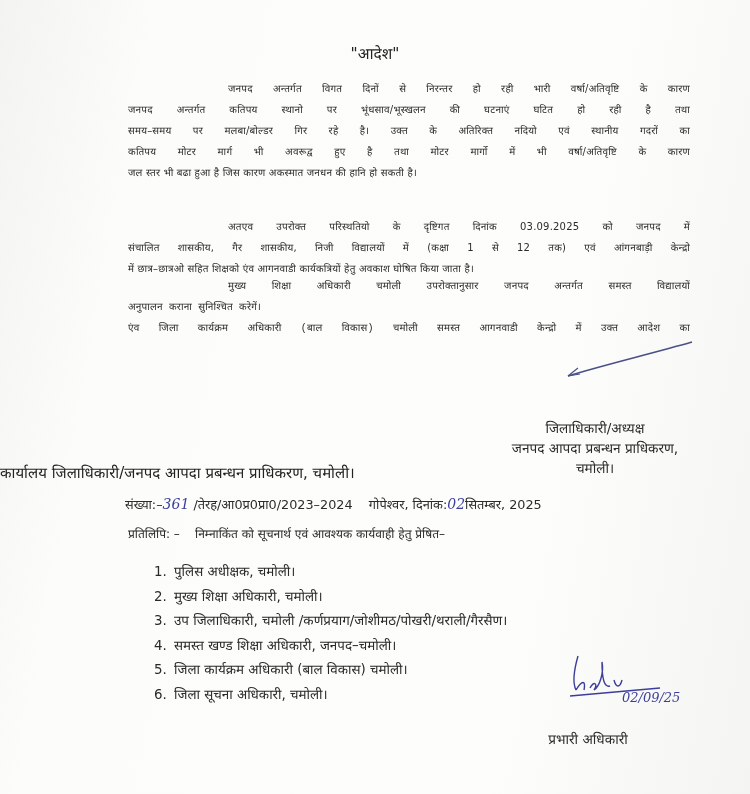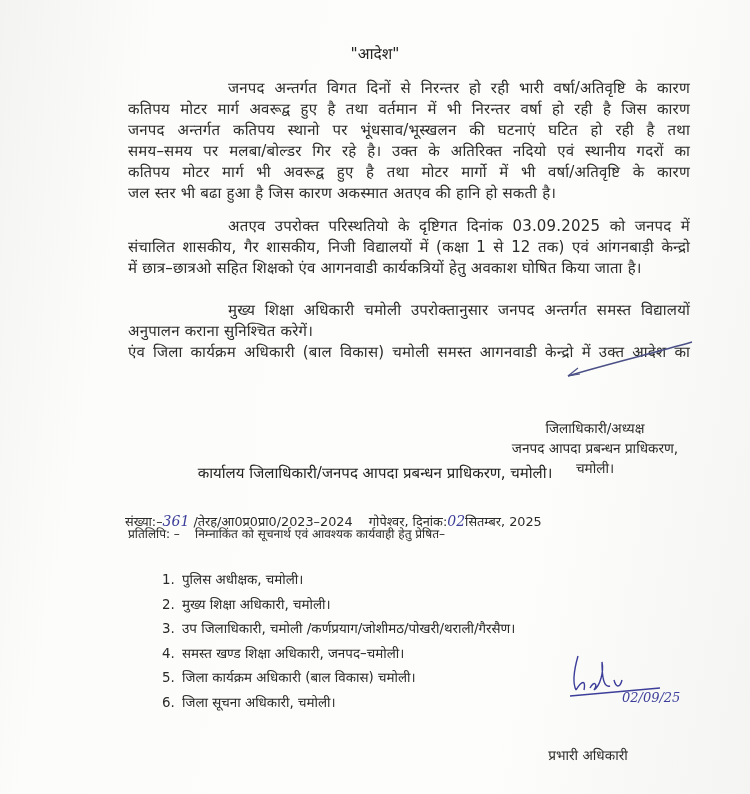--- a/index.html
+++ b/index.html
@@ -13,77 +13,76 @@
     .page {
       position: absolute; left: 0; top: 0; width: 750px; height: 794px;
       background: linear-gradient(100deg, #f3f3f1 0%, #fcfcfa 18%, #fdfdfb 70%, #f4f4f2 100%);
     }
     .title {
       position: absolute; top: 42px; left: 0; width: 750px; text-align: center;
       font-size: 15.5px; color: #222;
     }
     .para {
       position: absolute; left: 128px; width: 562px;
-      font-size: 15px; line-height: 21px; text-align: justify;
+      font-size: 10px; line-height: 21px; text-align: justify;
       letter-spacing: 0.2px; color: #2b2b2b;
     }
     .para .line { display: block; white-space: nowrap; text-align: justify; text-align-last: justify; }
     .para .line.last { text-align-last: left; }
     .para .line.indent { padding-left: 100px; }
     .sig1 {
       position: absolute; left: 480px; width: 230px; text-align: center;
       font-size: 13.6px; line-height: 20px; margin-top: 36px;
     }
     .office {
-      position: absolute; top: 462px; left: 0; width: 750px; text-align: center;
+      position: absolute; top: 462px; left: 0; width: 750px; text-align: left;
       font-size: 15px; color: #222;
     }
     .refline {
       position: absolute; top: 495px; left: 125px; width: 560px;
-      font-size: 12.8px; color: #2b2b2b; white-space: nowrap; margin-top: 17px;
+      font-size: 12.8px; color: #2b2b2b; white-space: nowrap;
     }
     .hand { color: #3c3e9a; font-style: italic; font-family: "DejaVu Serif", serif; font-size: 14px; }
     .copy-head {
       position: absolute; top: 525px; left: 128px; font-size: 12px; white-space: nowrap;
     }
     .copy-list {
-      position: absolute; top: 552px; left: 146px; margin: 16px; padding: 0; list-style: none;
+      position: absolute; top: 552px; left: 146px; margin: 8px; padding: 0; list-style: none;
       font-size: 13.4px;
     }
     .copy-list li { height: 24.5px; line-height: 24px; white-space: nowrap; }
     .copy-list .num { display: inline-block; width: 20px; }
     .sig2 {
-      position: absolute; left: 498px; top: 745px; width: 180px; text-align: center;
+      position: absolute; left: 498px; top: 729px; width: 180px; text-align: center;
       font-size: 13.6px; line-height: 20px;
     }
     svg { position: absolute; overflow: visible; }
   </style>
 </head>
 <body>
 
 <div class="page">
 
   <div class="title">"आदेश"</div>
 
   <div class="para" style="top:78px;">
     <span class="line indent">जनपद अन्तर्गत विगत दिनों से निरन्तर हो रही भारी वर्षा/अतिवृष्टि के कारण</span>
-    <span class="line">कतिपय मोटर मार्ग अवरूद्व हुए है तथा वर्तमान में भी निरन्तर वर्षा हो रही है जिस कारण</span>
     <span class="line">जनपद अन्तर्गत कतिपय स्थानो पर भूंधसाव/भूस्खलन की घटनाएं घटित हो रही है तथा</span>
     <span class="line">समय–समय पर मलबा/बोल्डर गिर रहे है। उक्त के अतिरिक्त नदियो एवं स्थानीय गदरों का</span>
     <span class="line">कतिपय मोटर मार्ग भी अवरूद्व हुए है तथा मोटर मार्गो में भी वर्षा/अतिवृष्टि के कारण</span>
-    <span class="line last">जल स्तर भी बढा हुआ है जिस कारण अकस्मात अतएव की हानि हो सकती है।</span>
+    <span class="line last">जल स्तर भी बढा हुआ है जिस कारण अकस्मात जनधन की हानि हो सकती है।</span>
   </div>
 
   <div class="para" style="top:216px;">
     <span class="line indent">अतएव उपरोक्त परिस्थतियो के दृष्टिगत दिनांक 03.09.2025 को जनपद में</span>
     <span class="line">संचालित शासकीय, गैर शासकीय, निजी विद्यालयों में (कक्षा 1 से 12 तक) एवं आंगनबाड़ी केन्द्रो</span>
     <span class="line last">में छात्र–छात्रओ सहित शिक्षको एंव आगनवाडी कार्यकत्रियों हेतु अवकाश घोषित किया जाता है।</span>
   </div>
 
-  <div class="para" style="top:300px;">
+  <div class="para" style="top:276px;font-family:Liberation Mono, monospace;">
     <span class="line indent">मुख्य शिक्षा अधिकारी चमोली उपरोक्तानुसार जनपद अन्तर्गत समस्त विद्यालयों</span>
     <span class="line last">अनुपालन कराना सुनिश्चित करेगें।</span>
     <span class="line">एंव जिला कार्यक्रम अधिकारी (बाल विकास) चमोली समस्त आगनवाडी केन्द्रो में उक्त आदेश का</span>
   </div>
 
   <svg style="left:560px; top:340px;" width="140" height="40" viewBox="0 0 140 40">
     <path d="M8 36 C 40 26, 90 14, 132 2" stroke="#4a4f86" stroke-width="1.4" fill="none"></path>
     <path d="M8 36 L 18 28 M8 36 L 20 34" stroke="#4a4f86" stroke-width="1.2" fill="none"></path>
   </svg>
 

